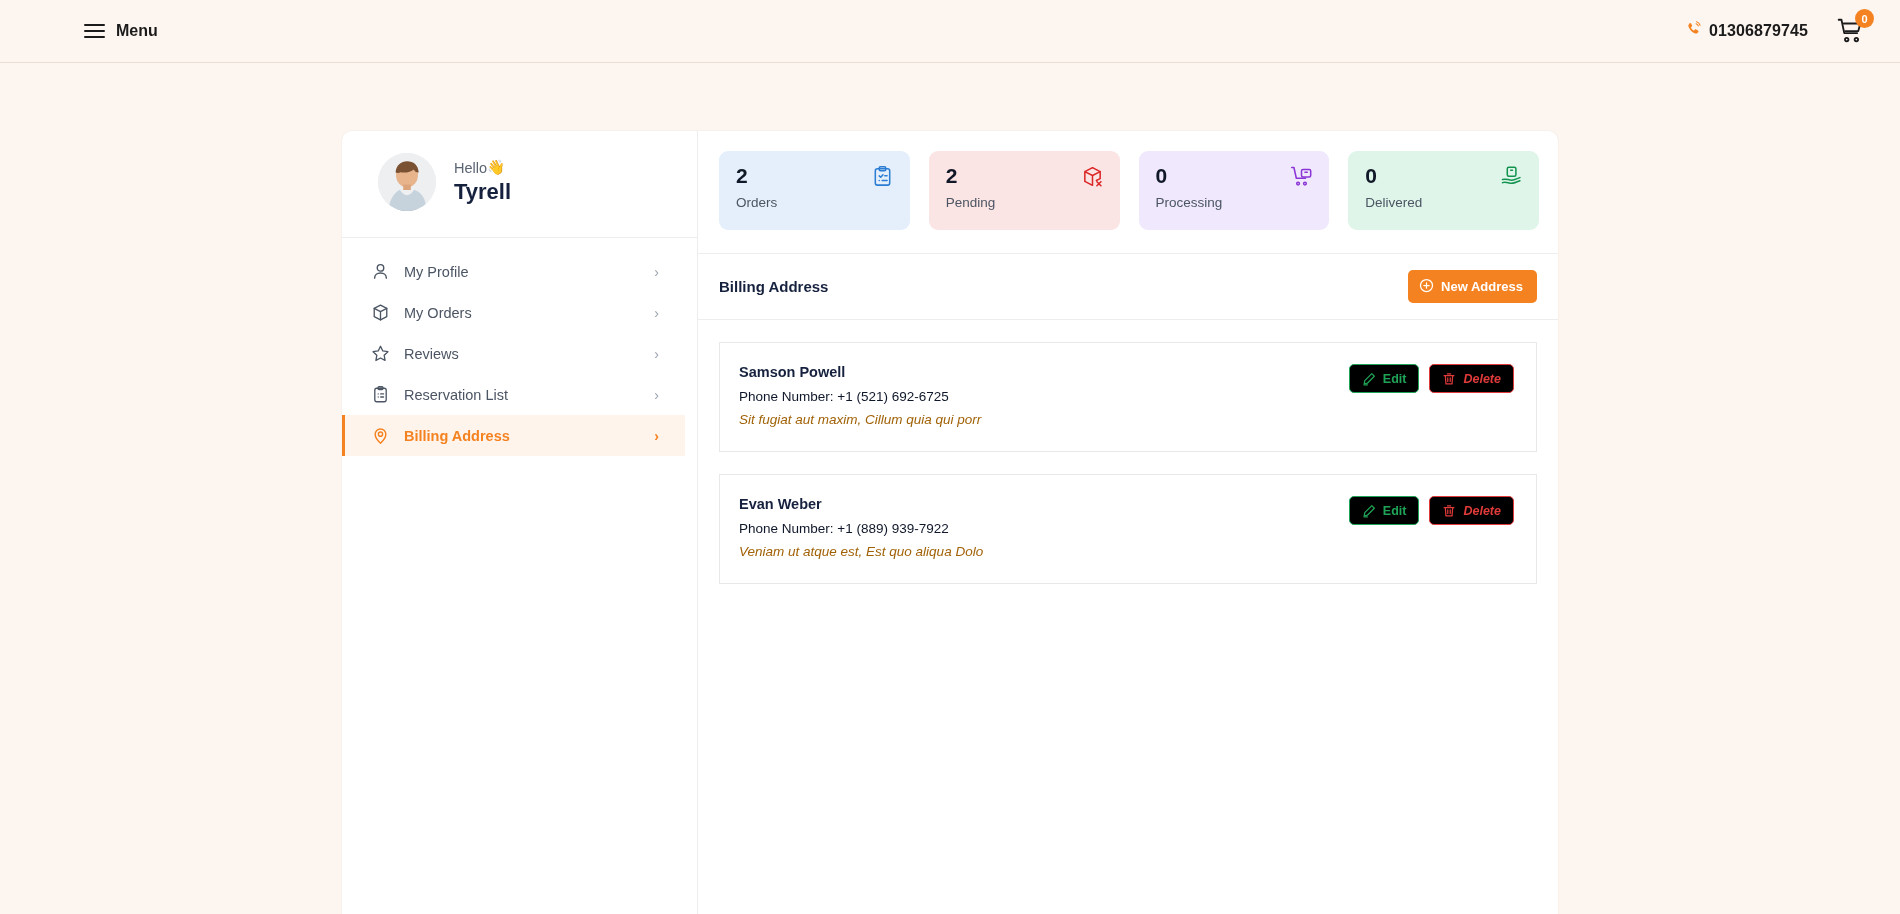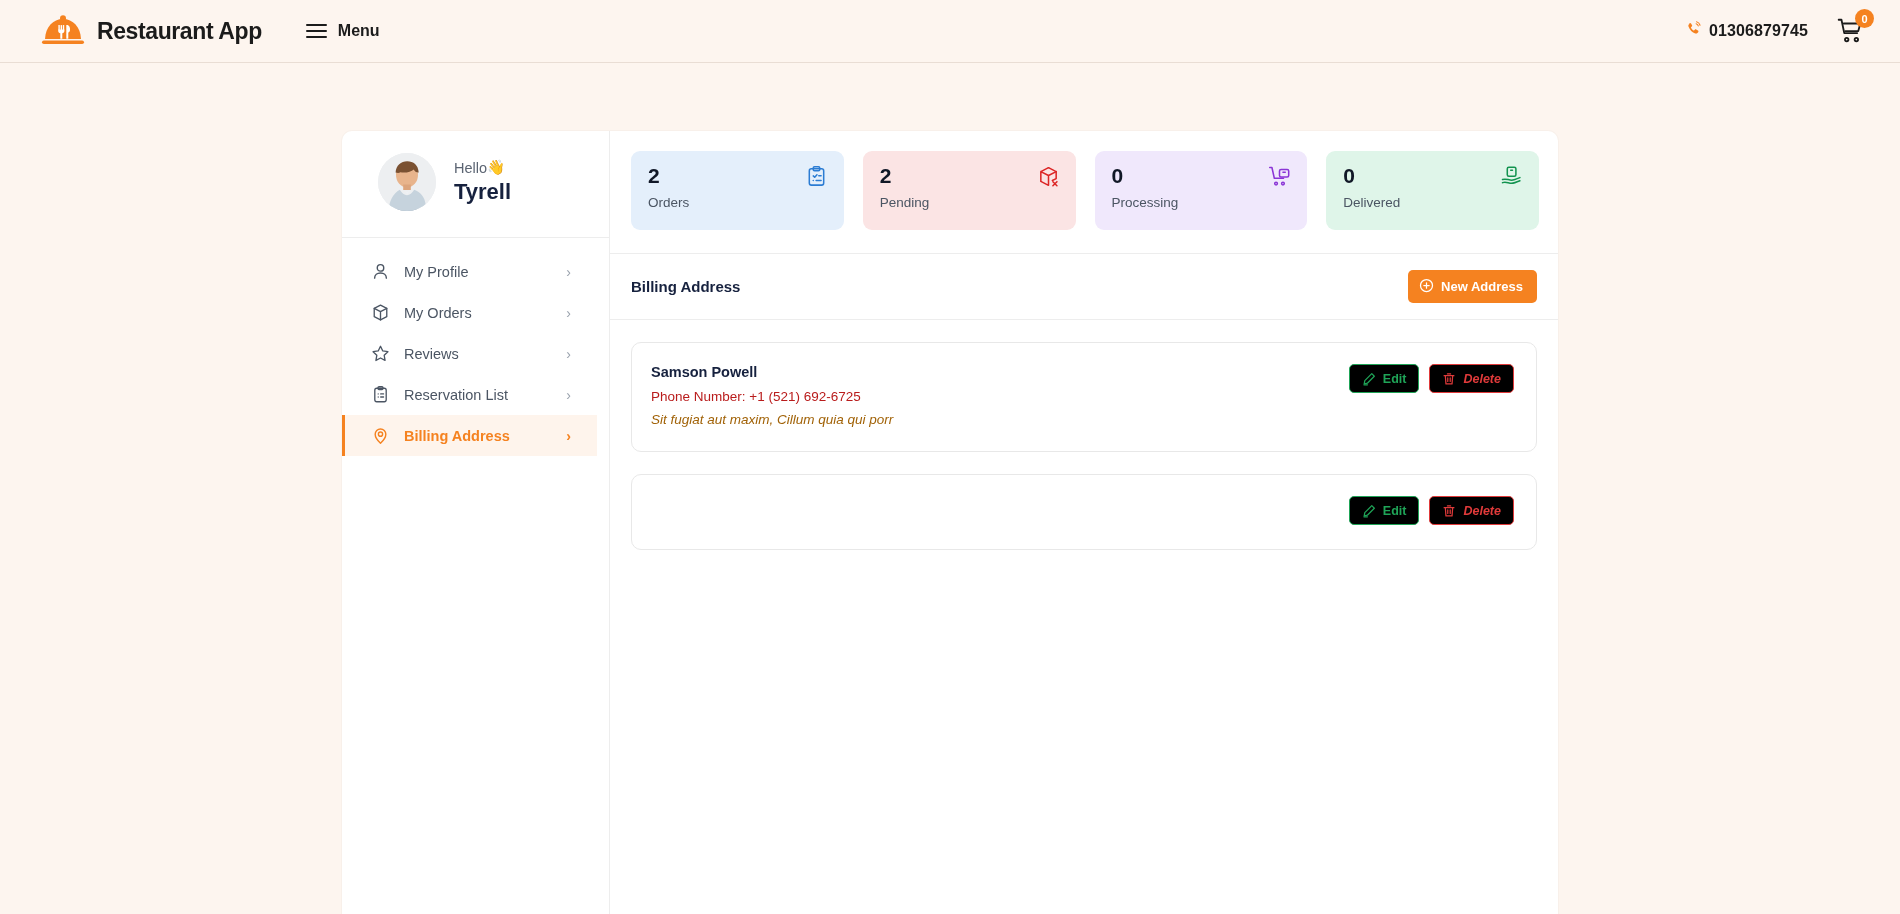--- a/index.html
+++ b/index.html
@@ -127,21 +127,21 @@
     width: 1216px;
     background: #ffffff;
     border-radius: 10px 10px 0 0;
     display: flex;
     overflow: hidden;
     box-shadow: 0 0 0 1px rgba(0,0,0,0.02);
   }
 
   
   .sidebar {
-    width: 268px;
+    width: 356px;
     border-right: 1px solid #ededed;
     flex-shrink: 0;
   }
 
   .profile {
     display: flex;
     align-items: center;
     gap: 18px;
     padding: 22px 0 26px 36px;
     border-bottom: 1px solid #ededed;
@@ -257,37 +257,37 @@
     font-size: 13px;
     font-weight: 700;
     font-family: inherit;
     cursor: pointer;
     white-space: nowrap;
   }
 
   .addr-list { padding: 22px 21px 0 21px; }
   .addr-card {
     border: 1px solid #e8e8e8;
-    border-radius: 10px;
+    border-radius: 0;
     padding: 21px 22px 24px 19px;
     display: flex;
     align-items: flex-start;
     margin-bottom: 22px;
   }
   .addr-card:first-child { min-height: 96px; }
   .addr-info { min-width: 0; }
   .addr-name {
     font-size: 14.5px;
     font-weight: 700;
     color: #16213e;
     margin-bottom: 9px;
   }
   .addr-phone {
     font-size: 13.5px;
-    color: #b91c1c;
+    color: #0f172a;
     margin-bottom: 8px;
     margin-top: 6px;
   }
   .addr-street {
     font-size: 13.5px;
     color: #a16207;
     font-style: italic;
   }
 
   .addr-actions {
@@ -310,37 +310,20 @@
   }
   .act-btn.edit   { border: 1px solid #1fa457; color: #1fa457; }
   .act-btn.delete { border: 1px solid #e03a3a; color: #e03a3a; font-style: italic; }
   .act-btn svg { width: 14px; height: 14px; display: block; }
 </style>
 </head>
 <body>
 
 <div class="header">
 
-  <div class="brand">
-    <span>
-      <svg class="brand-logo" viewBox="0 0 46 32" xmlns="http://www.w3.org/2000/svg">
-        <path d="M23 4 C13 4 5.5 12 5 24 L41 24 C40.5 12 33 4 23 4 Z" fill="#F58220"></path>
-        <circle cx="23" cy="3.2" r="3" fill="#F58220"></circle>
-        <rect x="2" y="25.5" width="42" height="3.6" rx="1.8" fill="#F58220"></rect>
-        <g fill="#ffffff">
-          <rect x="18.4" y="10" width="1.4" height="5" rx="0.5"></rect>
-          <rect x="20.6" y="10" width="1.4" height="5" rx="0.5"></rect>
-          <rect x="22.8" y="10" width="1.4" height="5" rx="0.5"></rect>
-          <path d="M18.2 14.4 h6.2 v1.6 c0 1.2 -0.9 2 -2.1 2.2 v5.6 h-2 v-5.6 c-1.2 -0.2 -2.1 -1 -2.1 -2.2 z"></path>
-          <path d="M27.6 10 c1.8 0.6 2.6 2.6 2.4 5 c-0.12 1.5 -0.8 2.4 -1.7 2.6 v6.2 h-2 V10.1 z"></path>
-        </g>
-      </svg>
-    </span>
-    <span class="brand-name">Restaurant App</span>
-  </div>
 
   <div class="menu-btn">
     <span class="hamburger">
       <span></span>
         <span></span>
         <span></span>
     </span>
     <span class="menu-label">Menu</span>
   </div>
 
@@ -530,20 +513,25 @@
             <button class="act-btn delete">
               <svg viewBox="0 0 16 16" fill="none" stroke="#e03a3a" stroke-width="1.4" stroke-linecap="round" stroke-linejoin="round" xmlns="http://www.w3.org/2000/svg">
                 <path d="M2.4 4.2h11.2M6.2 2.2h3.6M3.8 4.2l.7 9.4h7l.7-9.4M6.6 6.8v4M9.4 6.8v4"></path>
               </svg>
               <span>Delete</span>
             </button>
           </div>
         </div>
 
         <div class="addr-card">
+          <div class="addr-info">
+            <div class="addr-name">Evan Weber</div>
+            <div class="addr-phone">Phone Number: +1 (889) 939-7922</div>
+            <div class="addr-street">Veniam ut atque est, Est quo aliqua Dolo</div>
+          </div>
           <div class="addr-actions">
             <button class="act-btn edit">
               <svg viewBox="0 0 16 16" fill="none" stroke="#1fa457" stroke-width="1.4" stroke-linecap="round" stroke-linejoin="round" xmlns="http://www.w3.org/2000/svg">
                 <path d="M11.2 1.9l2.9 2.9-8 8-3.6.7.7-3.6z"></path>
                   <path d="M2.2 14.6h4"></path>
               </svg>
               <span>Edit</span>
             </button>
             <button class="act-btn delete">
               <svg viewBox="0 0 16 16" fill="none" stroke="#e03a3a" stroke-width="1.4" stroke-linecap="round" stroke-linejoin="round" xmlns="http://www.w3.org/2000/svg">

